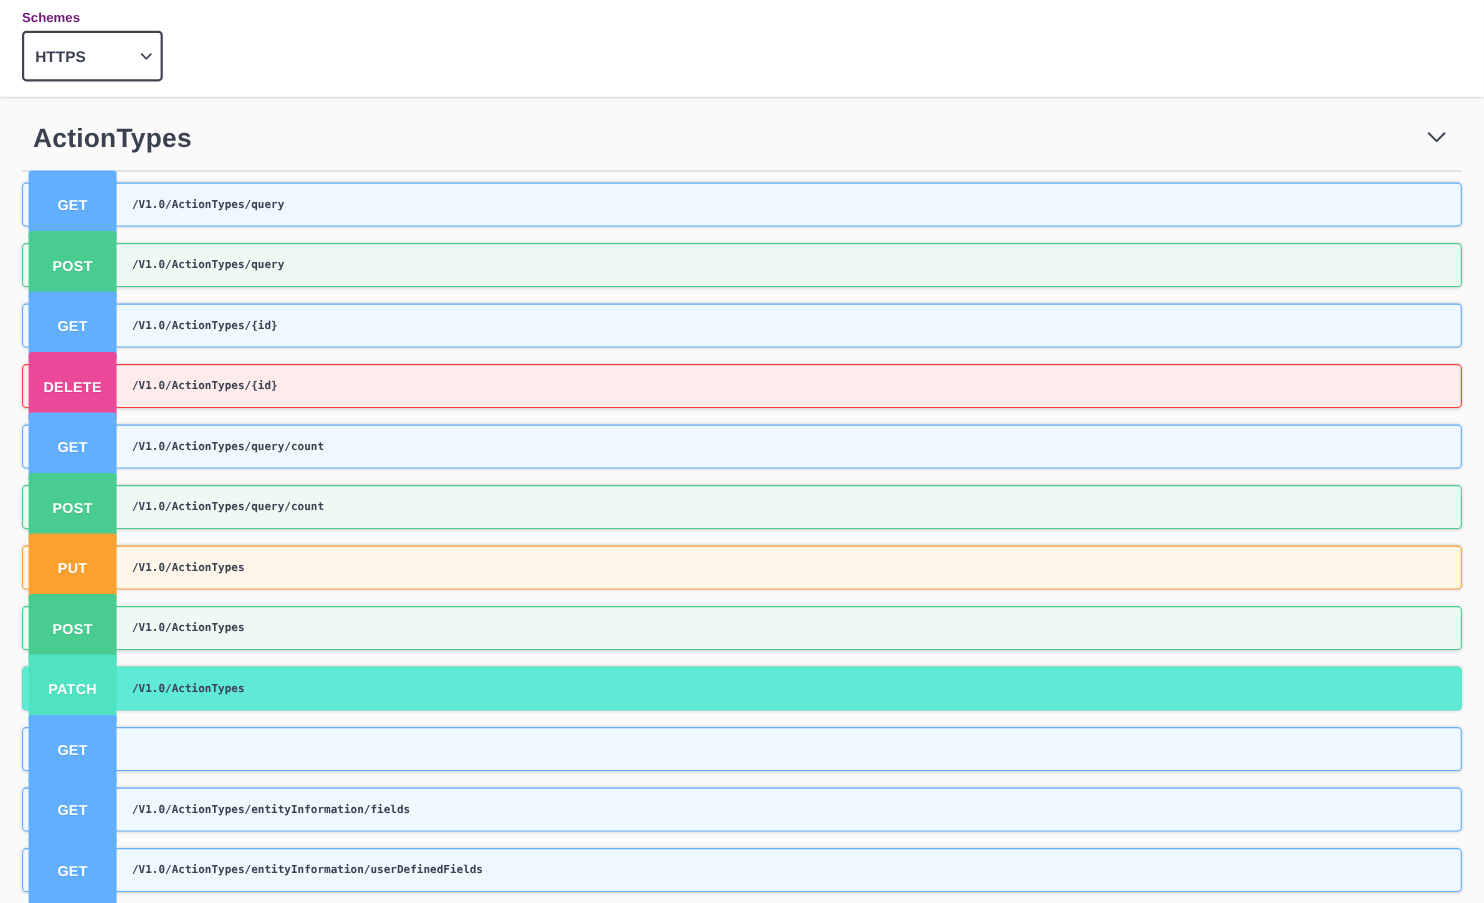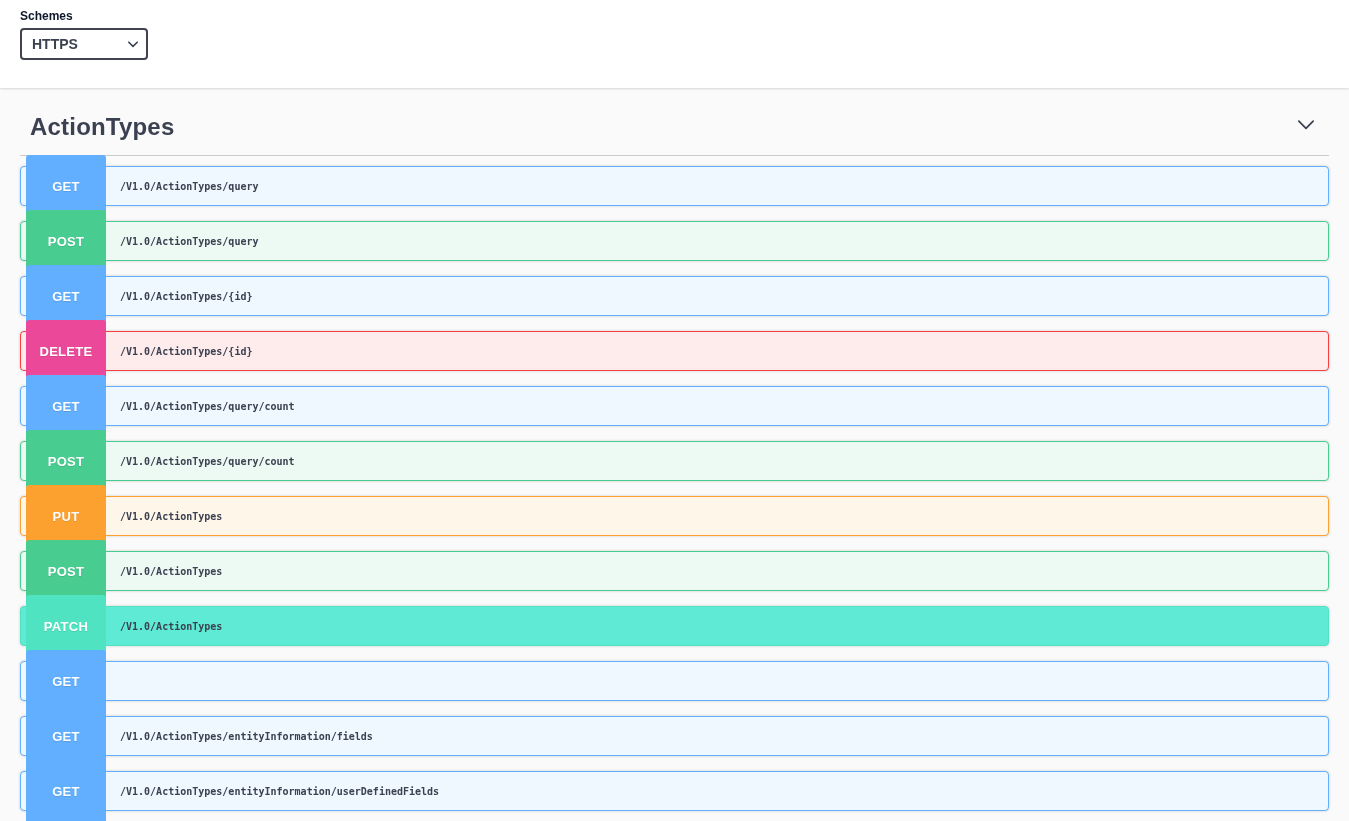--- a/index.html
+++ b/index.html
@@ -13,26 +13,26 @@
   .scheme-bar {
     width: 100%; height: 88px;
     background: #ffffff;
     box-shadow: 0 1px 2px 0 rgba(0,0,0,0.15);
     padding: 9px 0 0 20px;
   }
   .scheme-label {
     display: block;
     font-size: 12px;
     font-weight: 700;
-    color: #0f172a;
+    color: #701a75;
     margin-bottom: 5px;
   }
   .scheme-select-wrap { position: relative; width: 128px; }
   .scheme-select {
-    width: 128px; height: 32px;
+    width: 128px; height: 46px;
     appearance: none; -webkit-appearance: none; -moz-appearance: none;
     background: #ffffff;
     border: 2px solid #41444e;
     border-radius: 4px;
     font-family: "Liberation Sans", sans-serif;
     font-size: 14px;
     font-weight: 700;
     color: #3b4151;
     padding: 3px 28px 3px 10px;
     cursor: pointer;

